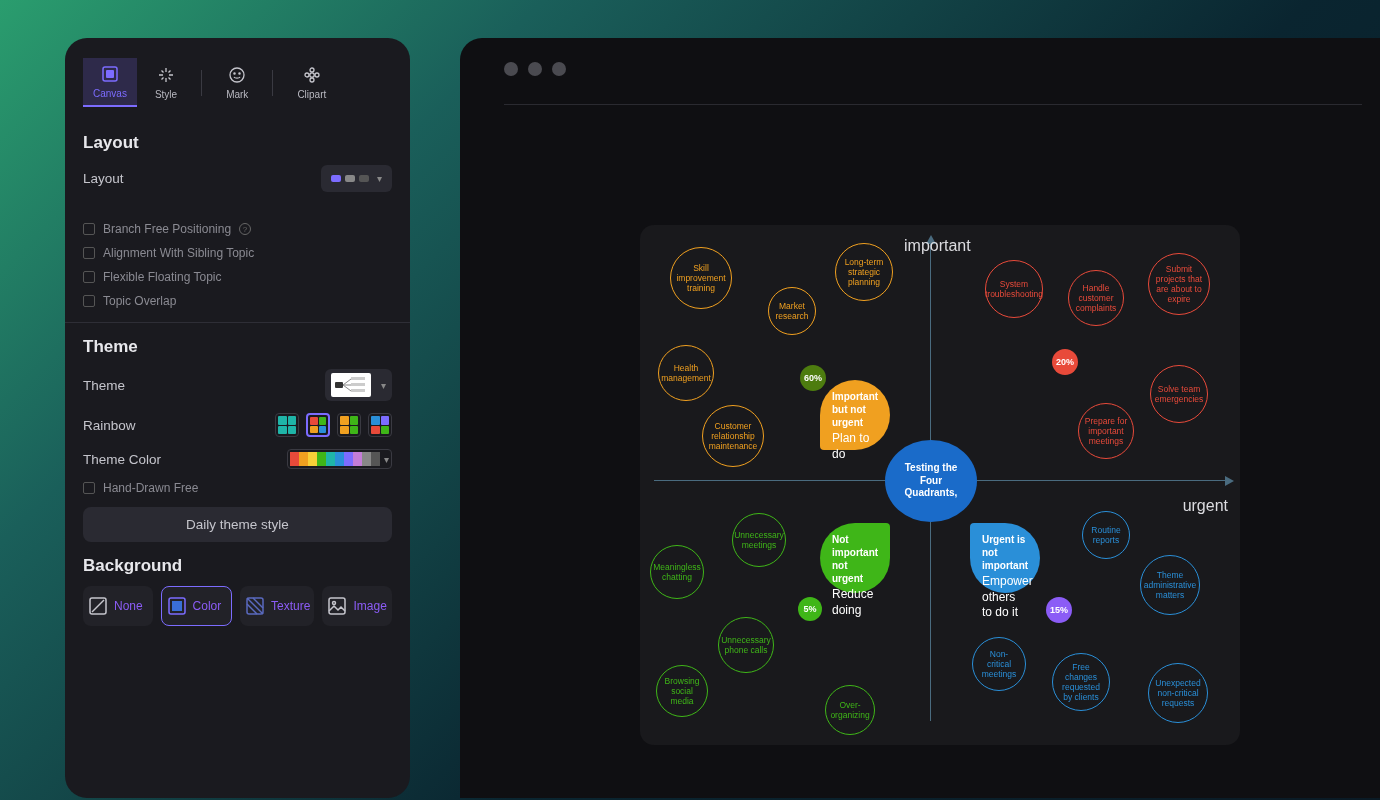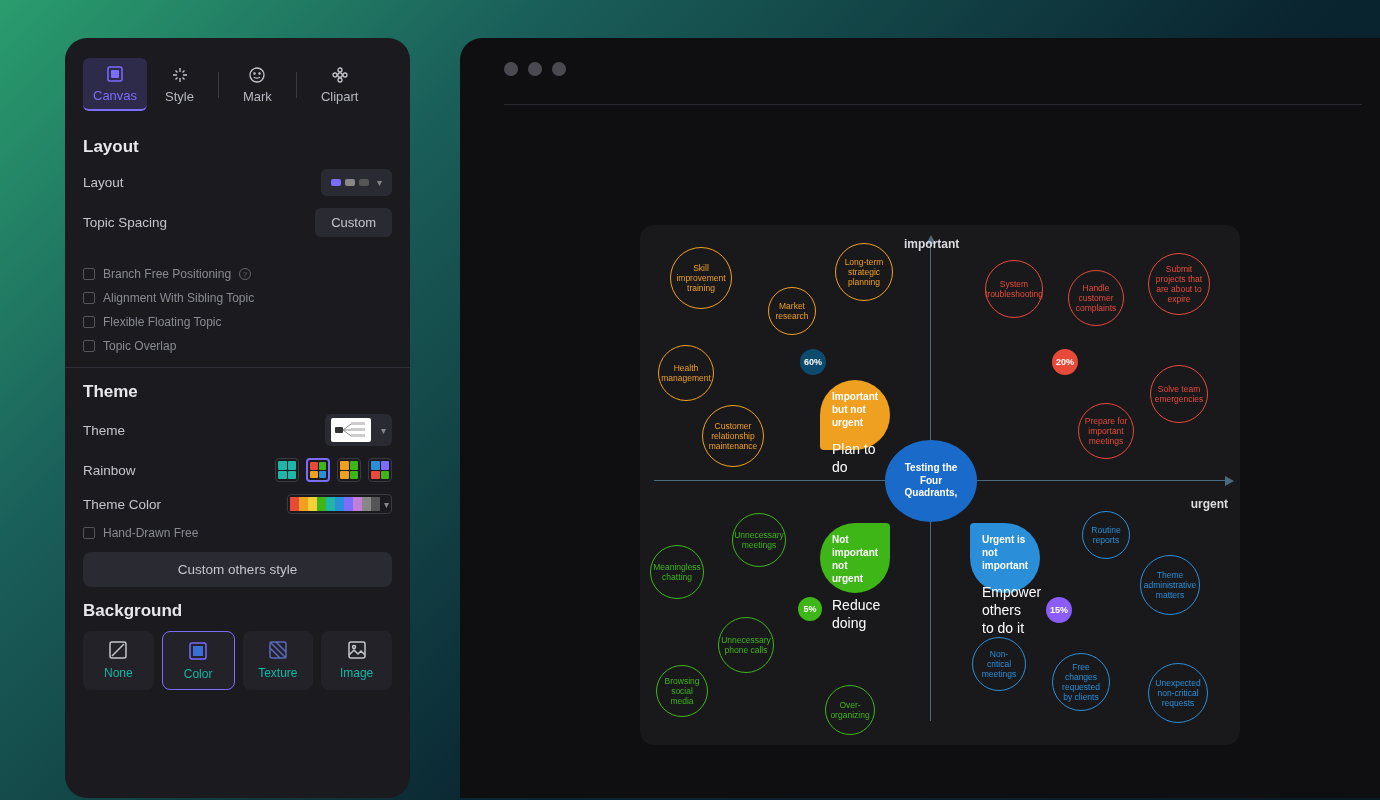--- a/index.html
+++ b/index.html
@@ -1,19 +1,19 @@
 <!DOCTYPE html>
 <html><head>
 <meta charset="utf-8">
 <style>
 *{margin:0;padding:0;box-sizing:border-box;font-family:-apple-system,BlinkMacSystemFont,sans-serif}
 body{width:1380px;height:800px;background:linear-gradient(135deg,#2a9d6e 0%,#1a5f5a 25%,#0a2530 60%,#0a1a25 100%);overflow:hidden;position:relative}
 .sidebar{position:absolute;left:65px;top:38px;width:345px;height:760px;background:#1a1a1f;border-radius:22px;padding:16px 18px;color:#c5c5cc}
 .tabs{display:flex;align-items:center;gap:8px;padding:4px 0 12px}
-.tab{display:flex;flex-direction:column;align-items:center;gap:4px;padding:6px 10px;font-size:13px;color:#b8b8c0;cursor:pointer;border-radius:6px}
+.tab{display:flex;flex-direction:column;align-items:center;gap:4px;padding:6px 10px;font-size:10px;color:#b8b8c0;cursor:pointer;border-radius:0}
 .tab.active{background:#2e2a4a;color:#7c6cff;border-bottom:2px solid #7c6cff}
 .tab-sep{width:1px;height:26px;background:#3a3a42;margin:0 6px}
 .tab-icon{width:20px;height:20px;display:flex;align-items:center;justify-content:center}
 .section-title{font-size:17px;font-weight:600;color:#e8e8ec;margin:14px 0 10px}
 .row{display:flex;justify-content:space-between;align-items:center;margin:12px 0;font-size:13.5px;color:#c5c5cc}
 .layout-swatch{display:flex;align-items:center;gap:4px;background:#2a2a32;padding:8px 10px;border-radius:6px;cursor:pointer}
 .ls-dot{width:10px;height:7px;border-radius:2px}
 .chev{margin-left:4px;font-size:10px;color:#888}
 .custom-btn{background:#2a2a32;padding:7px 16px;border-radius:6px;font-size:13px;cursor:pointer}
 .check-row{display:flex;align-items:center;gap:8px;font-size:12px;color:#8a8a92;margin:10px 0}
@@ -23,40 +23,40 @@
 .theme-sel{display:flex;align-items:center;gap:6px;background:#2a2a32;padding:4px 6px;border-radius:6px;cursor:pointer}
 .theme-thumb{width:40px;height:24px;background:#fff;border-radius:2px;display:flex;align-items:center;justify-content:center}
 .rainbow-opts{display:flex;gap:7px}
 .rb-opt{width:24px;height:24px;border-radius:4px;cursor:pointer;border:1px solid #3a3a42;display:grid;grid-template-columns:1fr 1fr;grid-template-rows:1fr 1fr;gap:1px;padding:2px}
 .rb-opt.sel{border:2px solid #7c6cff}
 .rb-cell{border-radius:1px}
 .color-strip{display:flex;align-items:center;border:1px solid #3a3a42;border-radius:4px;padding:2px}
 .cs-sw{width:9px;height:14px}
 .custom-theme-btn{background:#2a2a32;padding:10px;border-radius:8px;text-align:center;font-size:13.5px;margin:12px 0;cursor:pointer}
 .bg-opts{display:flex;gap:8px;margin-top:10px}
-.bg-opt{flex:1;display:flex;flex-direction:column;align-items:center;gap:5px;padding:8px 4px;border-radius:8px;font-size:12px;color:#14b8a6;cursor:pointer;background:#222228}
+.bg-opt{flex:1;display:flex;flex-direction:row;align-items:center;gap:5px;padding:8px 4px;border-radius:8px;font-size:12px;color:#8b5cf6;cursor:pointer;background:#222228}
 .bg-opt.sel{border:1.5px solid #7c6cff}
 .bg-ic{width:22px;height:22px;display:flex;align-items:center;justify-content:center}
 .canvas-window{position:absolute;left:460px;top:38px;width:920px;height:760px;background:#0f0f12;border-radius:22px 0 0 0}
 .win-dots{display:flex;gap:10px;padding:24px 44px}
 .win-dot{width:14px;height:14px;border-radius:50%;background:#4a4a50}
 .win-line{height:1px;background:#2a2a30;margin:4px 18px 0 44px}
 .diagram{position:absolute;left:640px;top:225px;width:600px;height:520px;background:#19191c;border-radius:14px}
 .axis-v{position:absolute;left:290px;top:16px;width:1px;height:480px;background:#4a6b7f}
 .axis-h{position:absolute;left:14px;top:255px;width:576px;height:1px;background:#4a6b7f}
 .arrow-up{position:absolute;left:286px;top:10px;width:0;height:0;border-left:5px solid transparent;border-right:5px solid transparent;border-bottom:9px solid #4a6b7f}
 .arrow-rt{position:absolute;right:6px;top:251px;width:0;height:0;border-top:5px solid transparent;border-bottom:5px solid transparent;border-left:9px solid #4a6b7f}
-.ax-lbl{position:absolute;font-size:12px;font-weight:700;color:#dcdce0}
+.ax-lbl{position:absolute;font-size:16px;font-weight:400;color:#dcdce0}
 .center-node{position:absolute;left:245px;top:215px;width:92px;height:82px;background:#1a6bc9;border-radius:50%;display:flex;align-items:center;justify-content:center;text-align:center;color:#fff;font-size:10px;font-weight:600;padding:8px;line-height:1.25}
 .quad-node{position:absolute;color:#fff;font-size:10px;font-weight:600;padding:10px 12px;line-height:1.3}
 .qn-o{background:#f0a020;border-radius:50% 50% 50% 4px;width:70px;height:70px}
 .qn-r{background:#e84a3a;border-radius:50% 50% 4px 50%;width:70px;height:70px}
 .qn-g{background:#3fb618;border-radius:50% 4px 50% 50%;width:70px;height:70px}
 .qn-b{background:#2a8fd8;border-radius:4px 50% 50% 50%;width:70px;height:70px}
-.qn-sub{font-size:14px;font-weight:400;margin-top:11px}
+.qn-sub{font-size:12px;font-weight:400;margin-top:2px}
 .bubble{position:absolute;border-radius:50%;display:flex;align-items:center;justify-content:center;text-align:center;font-size:8.5px;font-weight:500;line-height:1.2;padding:5px}
 .b-o{border:1.5px solid #f0a020;color:#f0a020}
 .b-r{border:1.5px solid #e84a3a;color:#e84a3a}
 .b-g{border:1.5px solid #3fb618;color:#3fb618}
 .b-b{border:1.5px solid #2a8fd8;color:#2a8fd8}
 .pct{position:absolute;border-radius:50%;color:#fff;font-size:9px;font-weight:600;display:flex;align-items:center;justify-content:center}
 </style>
 </head>
 <body>
 
@@ -108,24 +108,20 @@
 
   <div class="section-title">Layout</div>
   <div class="row">
     <span>Layout</span>
     <div class="layout-swatch">
       <span class="ls-dot" style="background:#7c6cff"></span>
       <span class="ls-dot" style="background:#888"></span>
       <span class="ls-dot" style="background:#555"></span>
       <span class="chev">▾</span>
     </div>
-  </div>
-  <div class="row">
-    <span>Topic Spacing</span>
-    <div class="custom-btn">Custom</div>
   </div>
   <div style="height:8px"></div>
   <div class="check-row">
       <span class="check-box"></span>
       <span>Branch Free Positioning</span>
       <span class="help-ic">?</span>
     </div>
   <div class="check-row">
       <span class="check-box"></span>
       <span>Alignment With Sibling Topic</span>
@@ -201,21 +197,21 @@
         <span class="cs-sw" style="background: rgb(196, 125, 216);"></span>
         <span class="cs-sw" style="background: rgb(136, 136, 136);"></span>
         <span class="cs-sw" style="background: rgb(85, 85, 85);"></span>
         <span class="chev">▾</span>
       </div>
   </div>
   <div class="check-row">
       <span class="check-box"></span>
       <span>Hand-Drawn Free</span>
     </div>
-  <div class="custom-theme-btn">Custom others style</div>
+  <div class="custom-theme-btn">Daily theme style</div>
 
   <div class="section-title">Background</div>
   <div class="bg-opts">
     <div class="bg-opt">
         <span class="bg-ic">
           <svg width="20" height="20" fill="none" stroke="#c5c5cc" stroke-width="1.5">
             <rect x="2" y="2" width="16" height="16" rx="2"></rect>
             <line x1="4" y1="16" x2="16" y2="4"></line>
           </svg>
         </span>
@@ -278,21 +274,21 @@
     </div>
   <div class="quad-node qn-g" style="left:180px;top:298px">
       <div>Not important not urgent</div>
       <div class="qn-sub">Reduce doing</div>
     </div>
   <div class="quad-node qn-b" style="left:330px;top:298px">
       <div>Urgent is not important</div>
       <div class="qn-sub">Empower others to do it</div>
     </div>
 
-  <div class="pct" style="left:160px;top:124px;width:26px;height:26px;background:#0c4a6e">60%</div>
+  <div class="pct" style="left:160px;top:140px;width:26px;height:26px;background:#4d7c0f">60%</div>
   <div class="pct" style="left:412px;top:124px;width:26px;height:26px;background:#e84a3a">20%</div>
   <div class="pct" style="left:158px;top:372px;width:24px;height:24px;background:#3fb618">5%</div>
   <div class="pct" style="left:406px;top:372px;width:26px;height:26px;background:#8b5cf6">15%</div>
 
   <div class="bubble b-o" style="left:30px;top:22px;width:62px;height:62px">Skill improvement training</div>
   <div class="bubble b-o" style="left:195px;top:18px;width:58px;height:58px">Long-term strategic planning</div>
   <div class="bubble b-o" style="left:128px;top:62px;width:48px;height:48px">Market research</div>
   <div class="bubble b-o" style="left:18px;top:120px;width:56px;height:56px">Health management</div>
   <div class="bubble b-o" style="left:62px;top:180px;width:62px;height:62px">Customer relationship maintenance</div>
 

